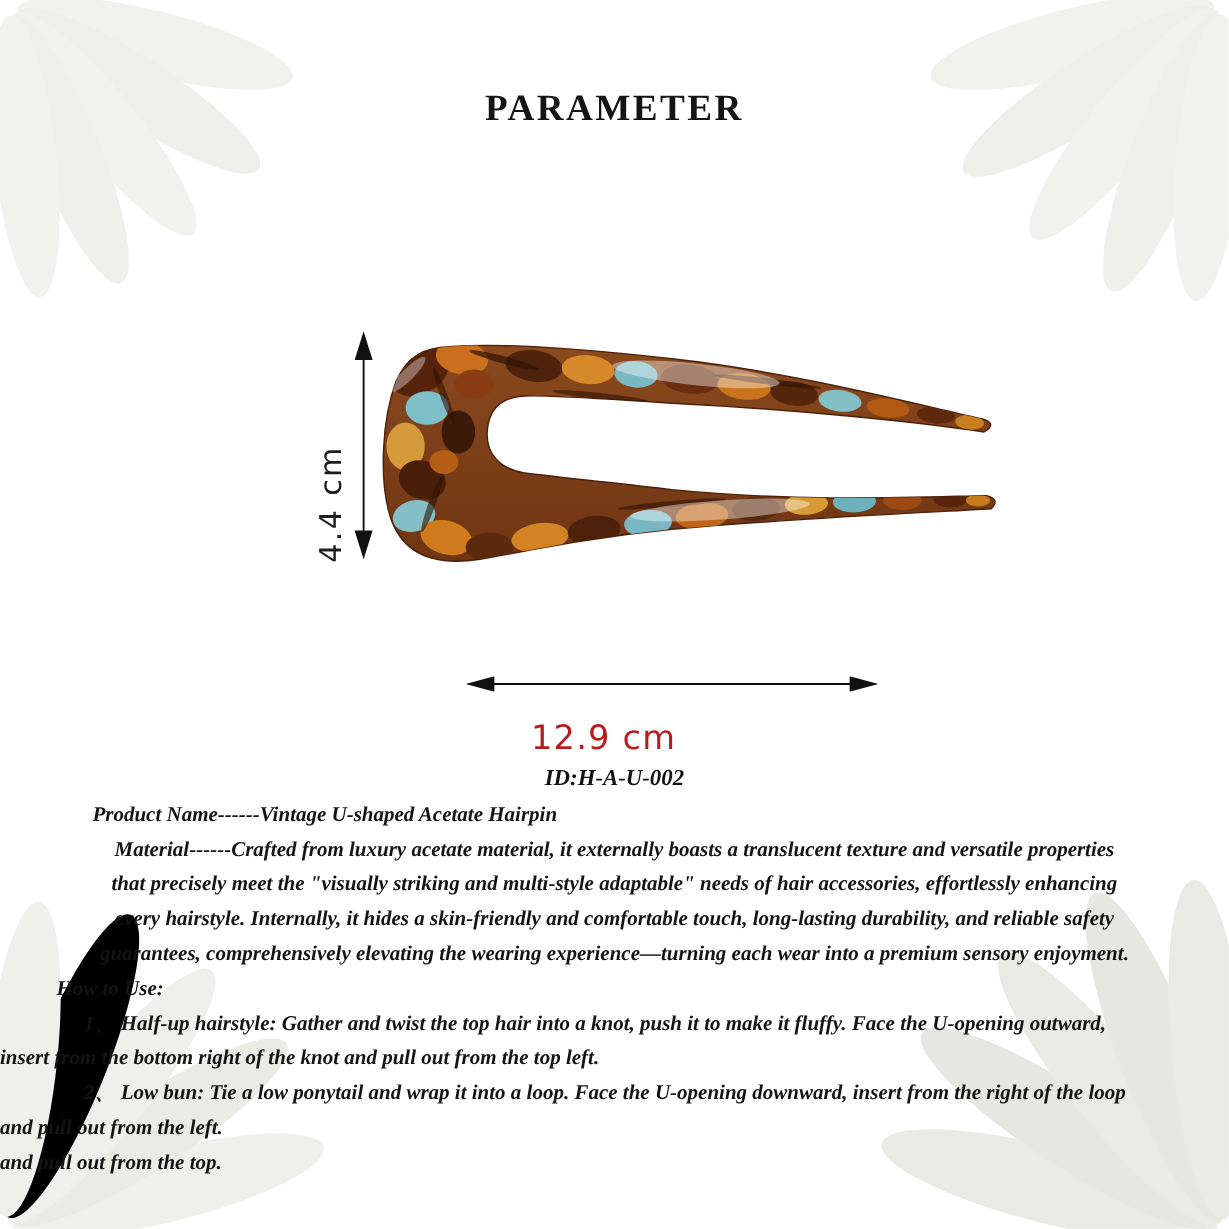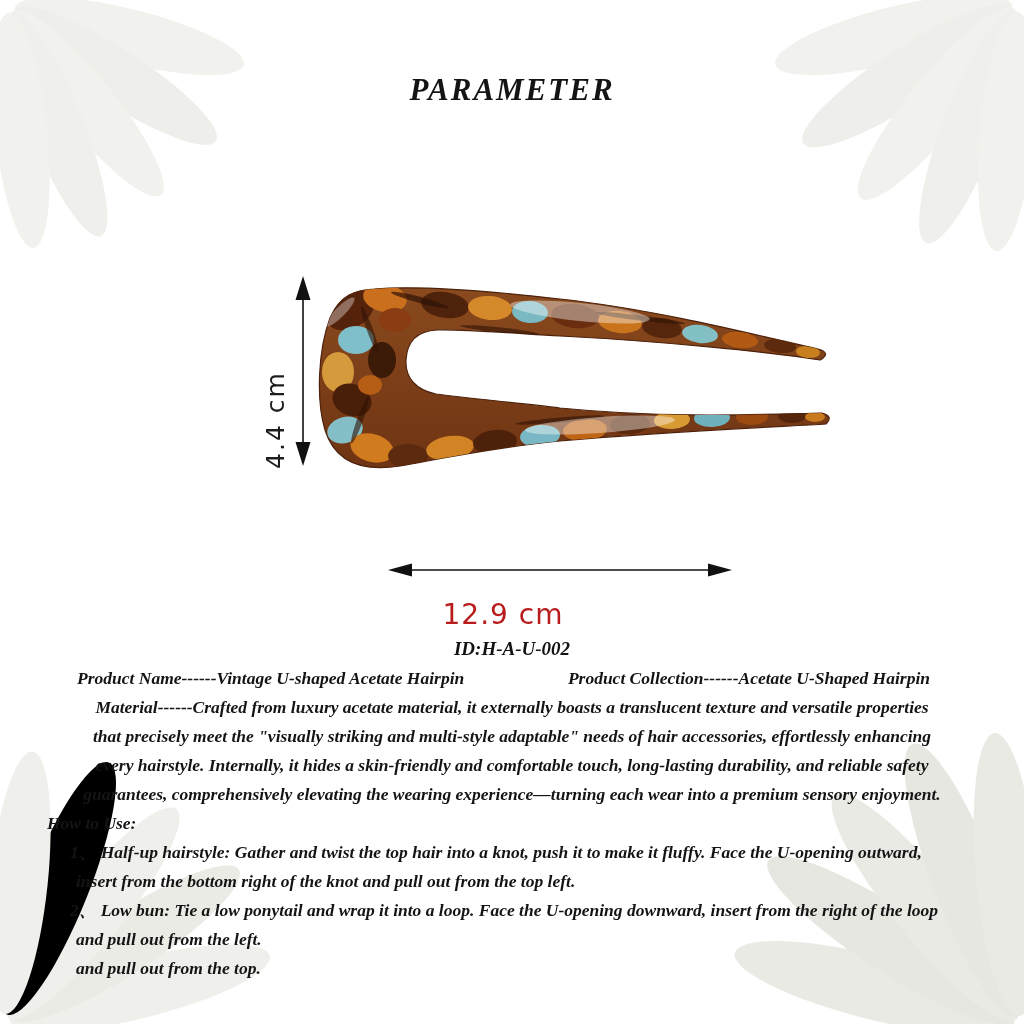--- a/index.html
+++ b/index.html
@@ -4,21 +4,21 @@
 <style>
   html,body{margin:0;padding:0;}
   body{
     width:1024px;height:1024px;position:relative;overflow:hidden;
     background:#ffffff;
     font-family:"Liberation Serif",serif;
   }
   .bg-leaves{position:absolute;left:0;top:0;width:1024px;height:1024px;z-index:0;}
   .page-title{
     position:absolute;top:72px;left:0;width:100%;text-align:center;
-    font-size:31px;font-weight:700;font-style:italic;letter-spacing:2px;color:#141414;z-index:2;
+    font-size:31px;font-weight:700;letter-spacing:2px;color:#141414;z-index:2;
   }
   .figure-svg{position:absolute;left:0;top:260px;width:1024px;height:330px;z-index:1;}
   .dim-vertical{
     position:absolute;left:216px;top:405px;width:120px;height:30px;line-height:30px;
     text-align:center;transform:rotate(-90deg);
     font-family:"DejaVu Sans",sans-serif;font-size:25px;letter-spacing:2px;color:#1d1d1d;z-index:2;
   }
   .dim-horizontal{
     position:absolute;left:403px;top:598px;width:200px;text-align:center;
     font-family:"DejaVu Sans",sans-serif;font-size:28px;letter-spacing:1px;color:#b91c1c;z-index:2;
@@ -29,21 +29,21 @@
   }
   .details{
     position:absolute;left:0;top:664px;width:1024px;z-index:2;
     font-size:17.5px;font-weight:700;font-style:italic;color:#141414;
   }
   .ln{height:29px;line-height:29px;white-space:nowrap;}
   .row1{display:flex;justify-content:space-between;padding:0 94px 0 77px;}
   .center{text-align:center;}
   .heading{padding-left:47px;}
   .step-num{padding-left:70px;font-family:Liberation Serif, serif;}
-  .step-cont{padding-left:76px;}
+  .step-cont{}
 </style>
 </head>
 <body>
 
 <svg class="bg-leaves" viewBox="0 0 1024 1024" aria-hidden="true">
   <g>
     <g transform="translate(8,6)">
       <ellipse cx="125" cy="0" rx="118" ry="27" fill="#f1f1ed" transform="rotate(14)"></ellipse>
       <ellipse cx="128" cy="0" rx="120" ry="27" fill="#eeeeea" transform="rotate(33)"></ellipse>
       <ellipse cx="125" cy="0" rx="118" ry="27" fill="#f1f1ed" transform="rotate(51)"></ellipse>
@@ -159,21 +159,20 @@
   </g>
 </svg>
 
 <div class="dim-vertical">4.4 cm</div>
 <div class="dim-horizontal">12.9 cm</div>
 <div class="product-id">ID:H-A-U-002</div>
 
 <div class="details">
   <div class="ln row1">
     <span>Product Name------Vintage U-shaped Acetate Hairpin</span>
-    <span>Product Collection------Acetate U-Shaped Hairpin</span>
   </div>
   <div class="ln center">Material------Crafted from luxury acetate material, it externally boasts a translucent texture and versatile properties</div>
   <div class="ln center">that precisely meet the "visually striking and multi-style adaptable" needs of hair accessories, effortlessly enhancing</div>
   <div class="ln center">every hairstyle. Internally, it hides a skin-friendly and comfortable touch, long-lasting durability, and reliable safety</div>
   <div class="ln center">guarantees, comprehensively elevating the wearing experience—turning each wear into a premium sensory enjoyment.</div>
   <div class="ln heading">How to Use:</div>
   <div class="ln step-num">1、 Half-up hairstyle: Gather and twist the top hair into a knot, push it to make it fluffy. Face the U-opening outward,</div>
   <div class="ln step-cont">insert from the bottom right of the knot and pull out from the top left.</div>
   <div class="ln step-num">2、 Low bun: Tie a low ponytail and wrap it into a loop. Face the U-opening downward, insert from the right of the loop</div>
   <div class="ln step-cont">and pull out from the left.</div>

